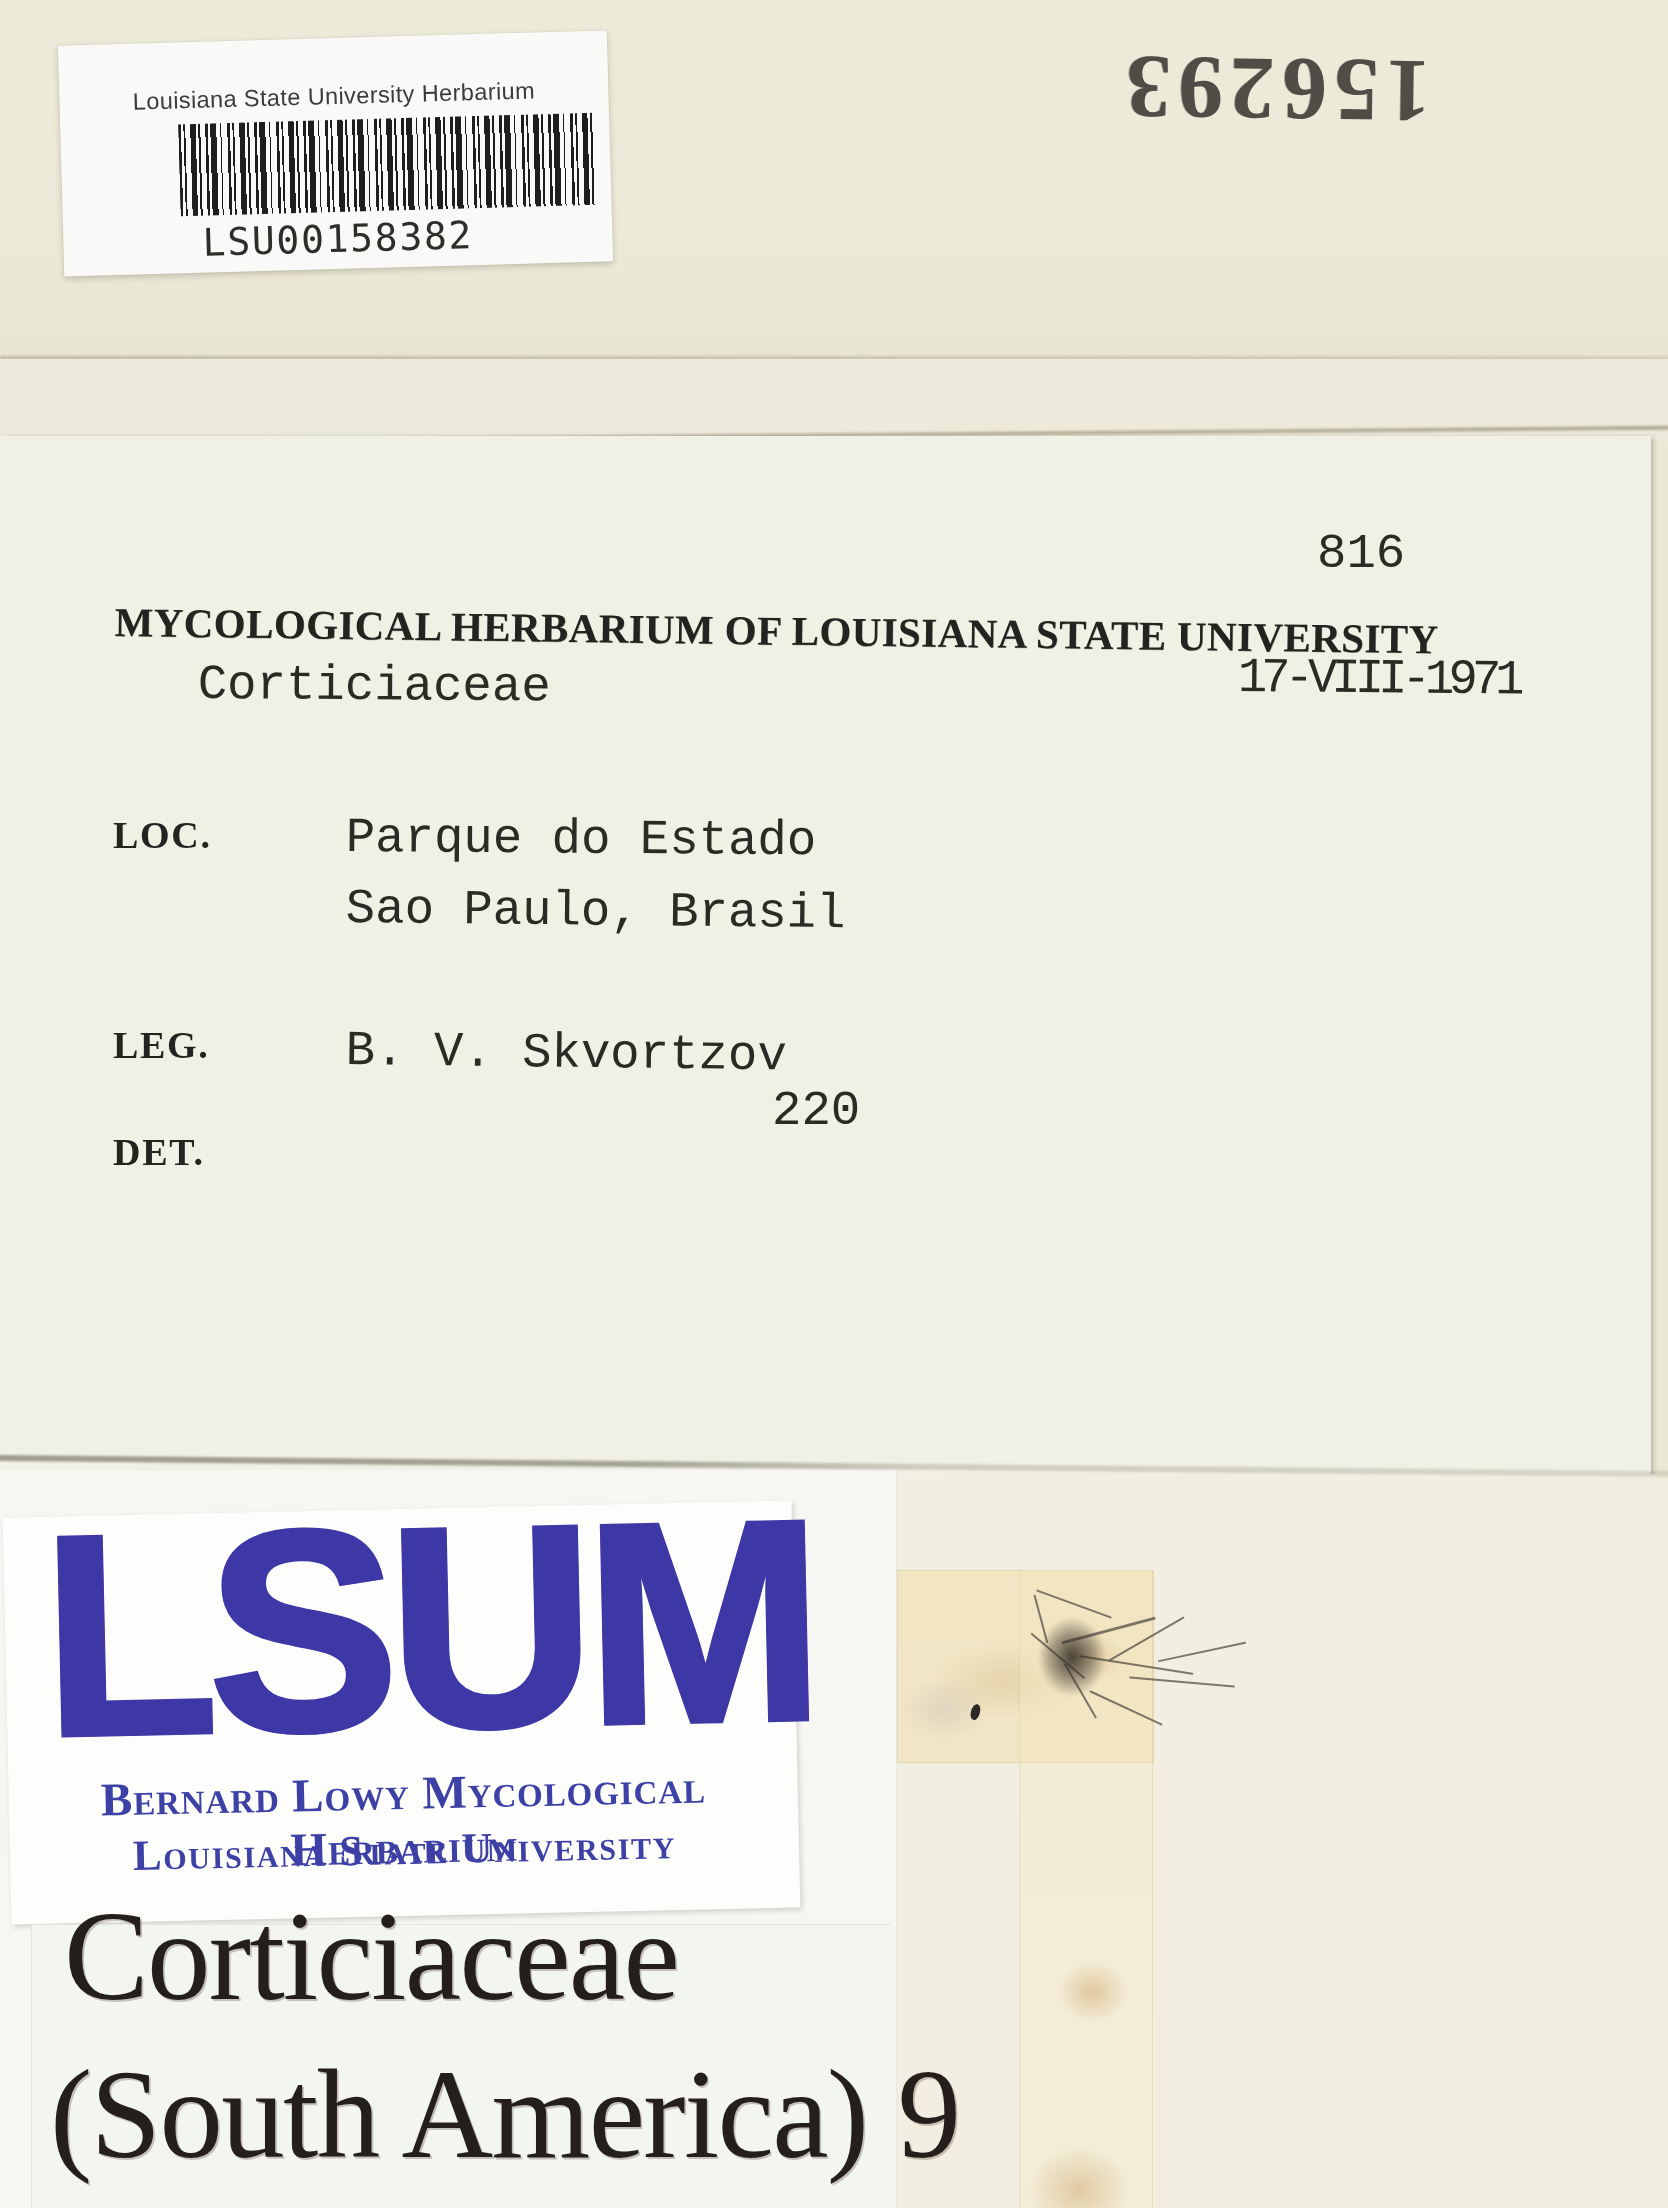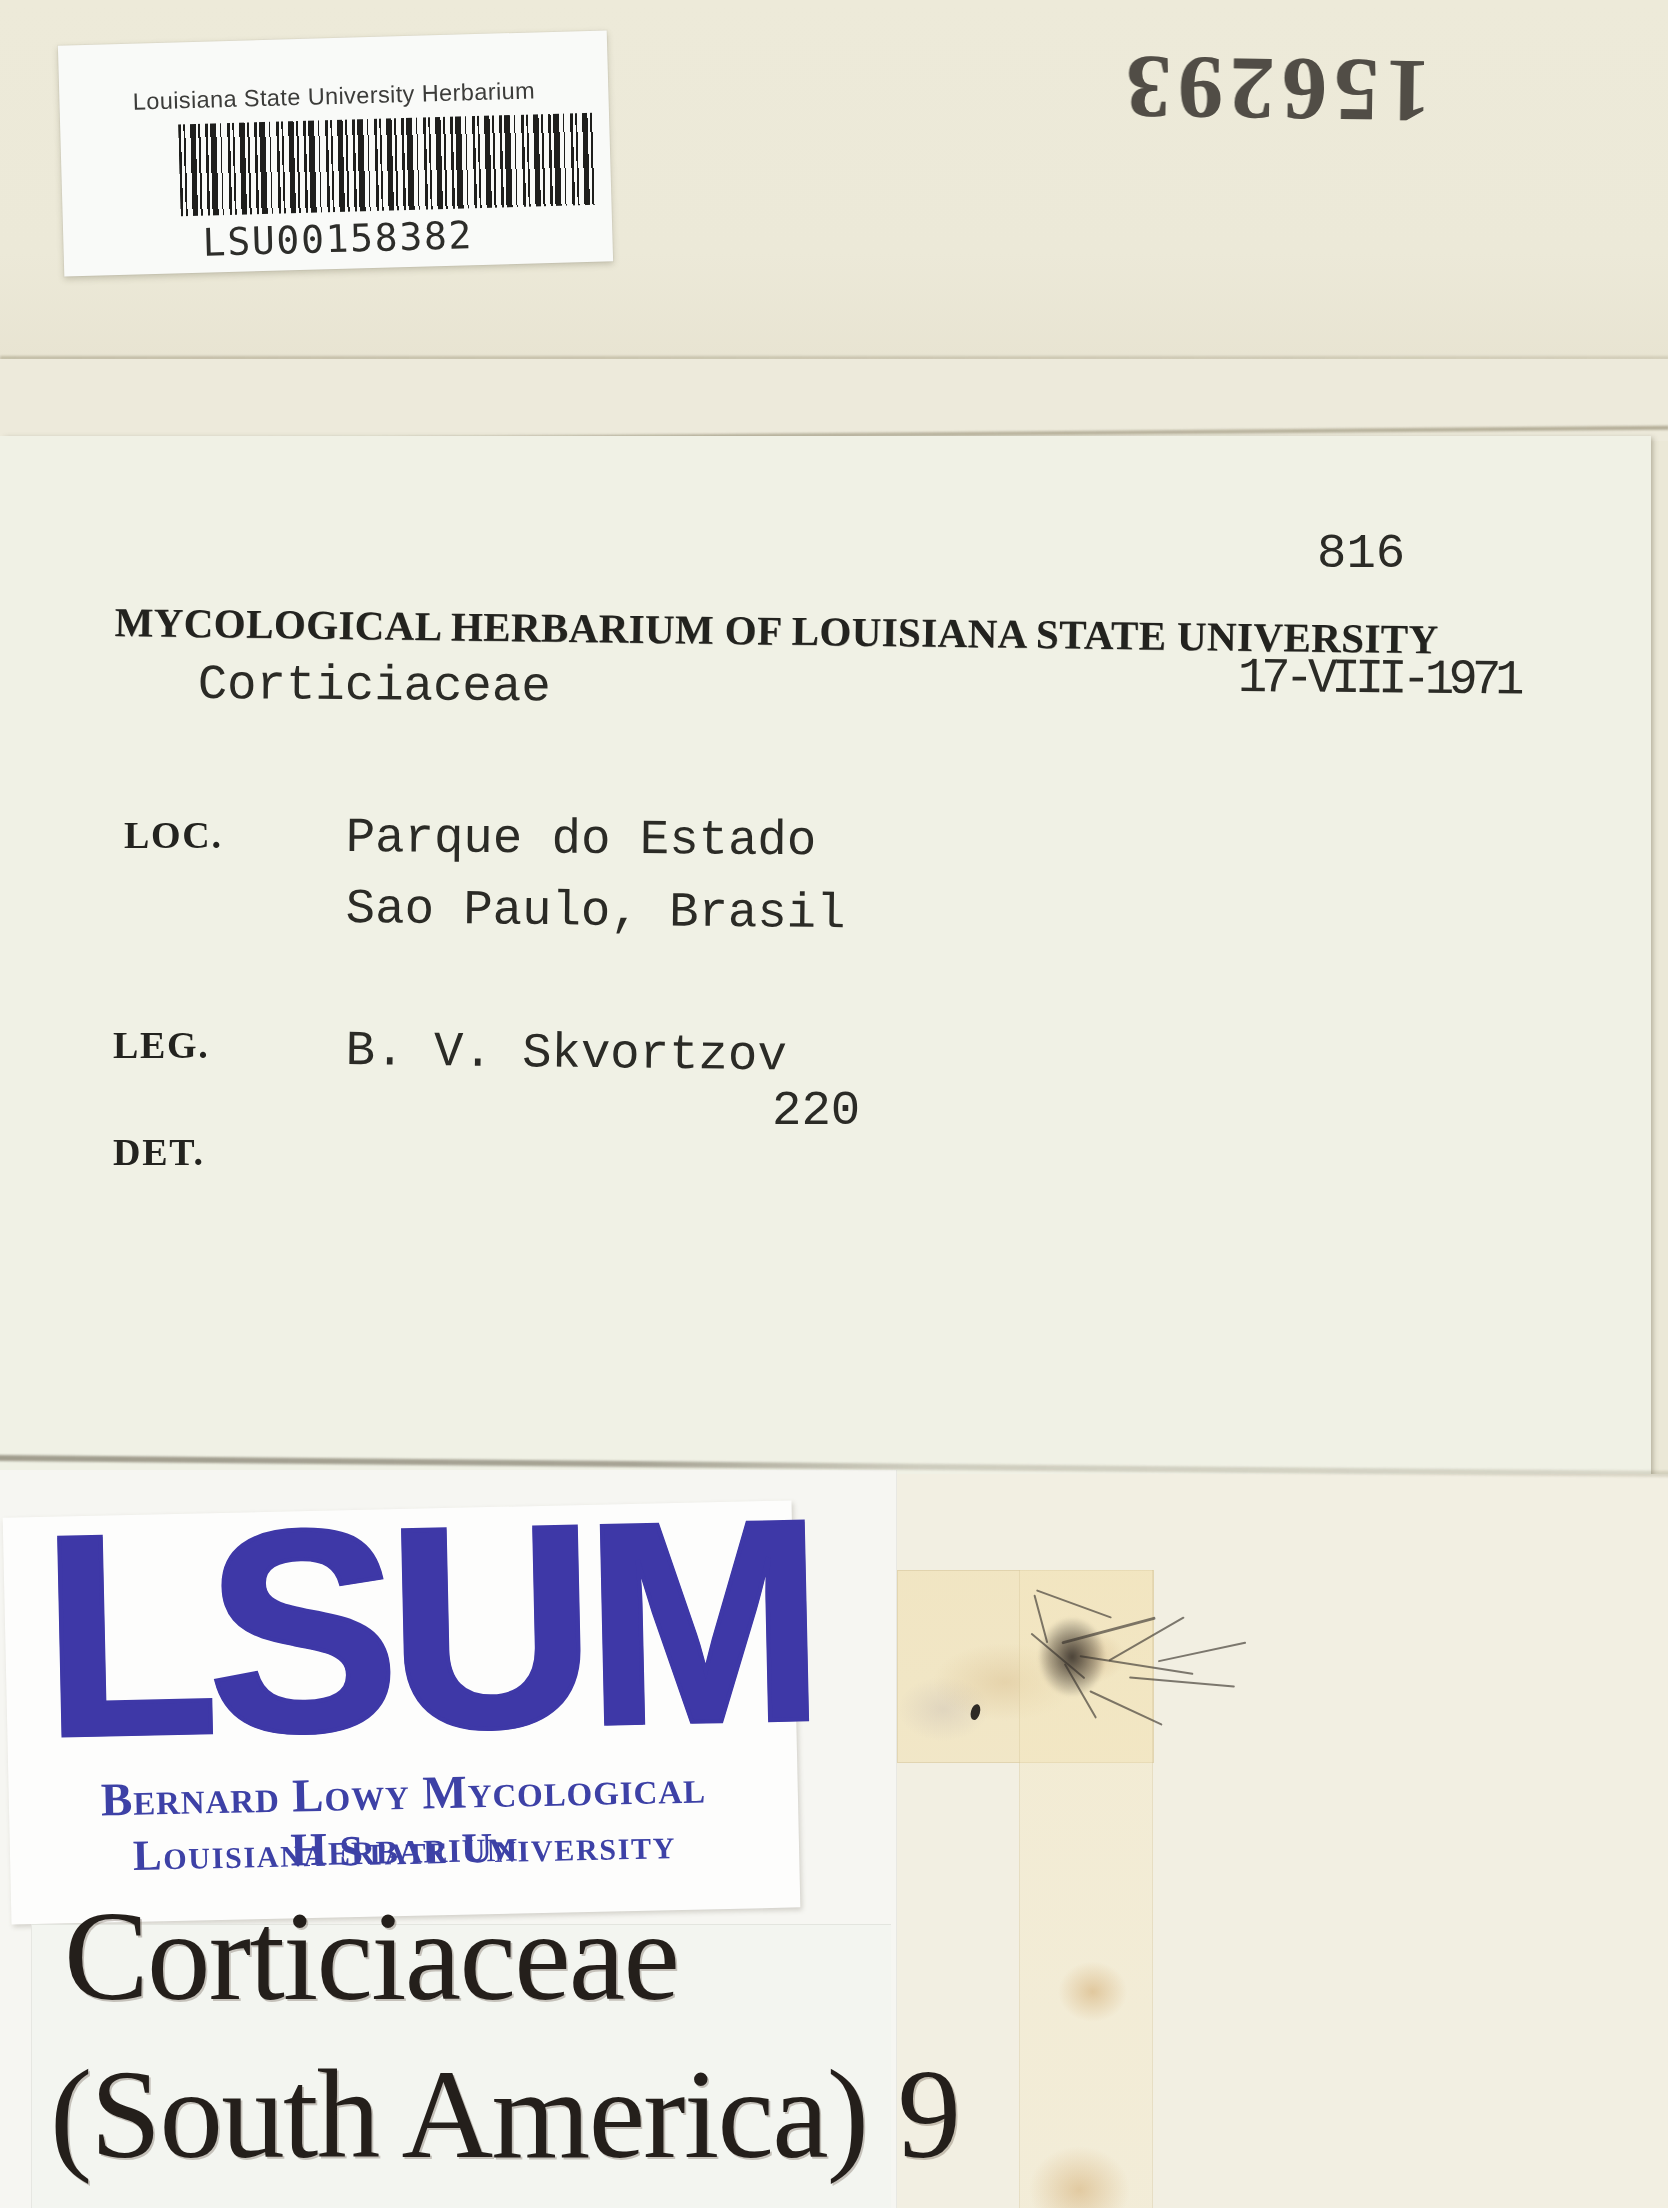--- a/index.html
+++ b/index.html
@@ -48,21 +48,21 @@
     box-shadow:3.5px 0 5.2px -1.7px rgba(110,104,82,.45);}
   .main-label .line{position:absolute;transform-origin:left top;}
   .tw{font-family:"Liberation Mono",monospace;font-size:49px;color:var(--ink);white-space:pre;}
   .lbl{font-family:"Liberation Serif",serif;font-weight:bold;font-size:38px;letter-spacing:1.7px;color:var(--label-ink);}
   .accession{left:1291px;top:90px;margin-left:26px;}
   .header{left:115px;top:162px;font-family:"Liberation Serif",serif;font-weight:bold;
     font-size:41px;letter-spacing:0.4px;color:var(--label-ink);transform:rotate(.75deg);
     text-shadow:0.5px 0.5px 0 rgba(35,35,31,.35);}
   .family{left:198px;top:221px;transform:rotate(.4deg);}
   .cdate{left:1238px;top:214px;letter-spacing:-6px;transform:rotate(.5deg);}
-  .loc-label{left:113px;top:377px;margin-left:11px;}
+  .loc-label{left:113px;top:377px;}
   .loc1{left:346px;top:374px;transform:rotate(.4deg);}
   .loc2{left:346px;top:445px;transform:rotate(.6deg);}
   .leg-label{left:113px;top:575px;margin-top:12px;}
   .leg{left:346px;top:587px;transform:rotate(.7deg);}
   .collnum{left:772px;top:647px;}
   .det-label{left:113px;top:694px;}
 
   
   .lower-cream{left:0;top:1474px;width:1669px;height:734px;background:var(--paper-cream-lower);}
   .lower-white{left:0;top:1470px;width:897px;height:738px;background:var(--paper-white);

